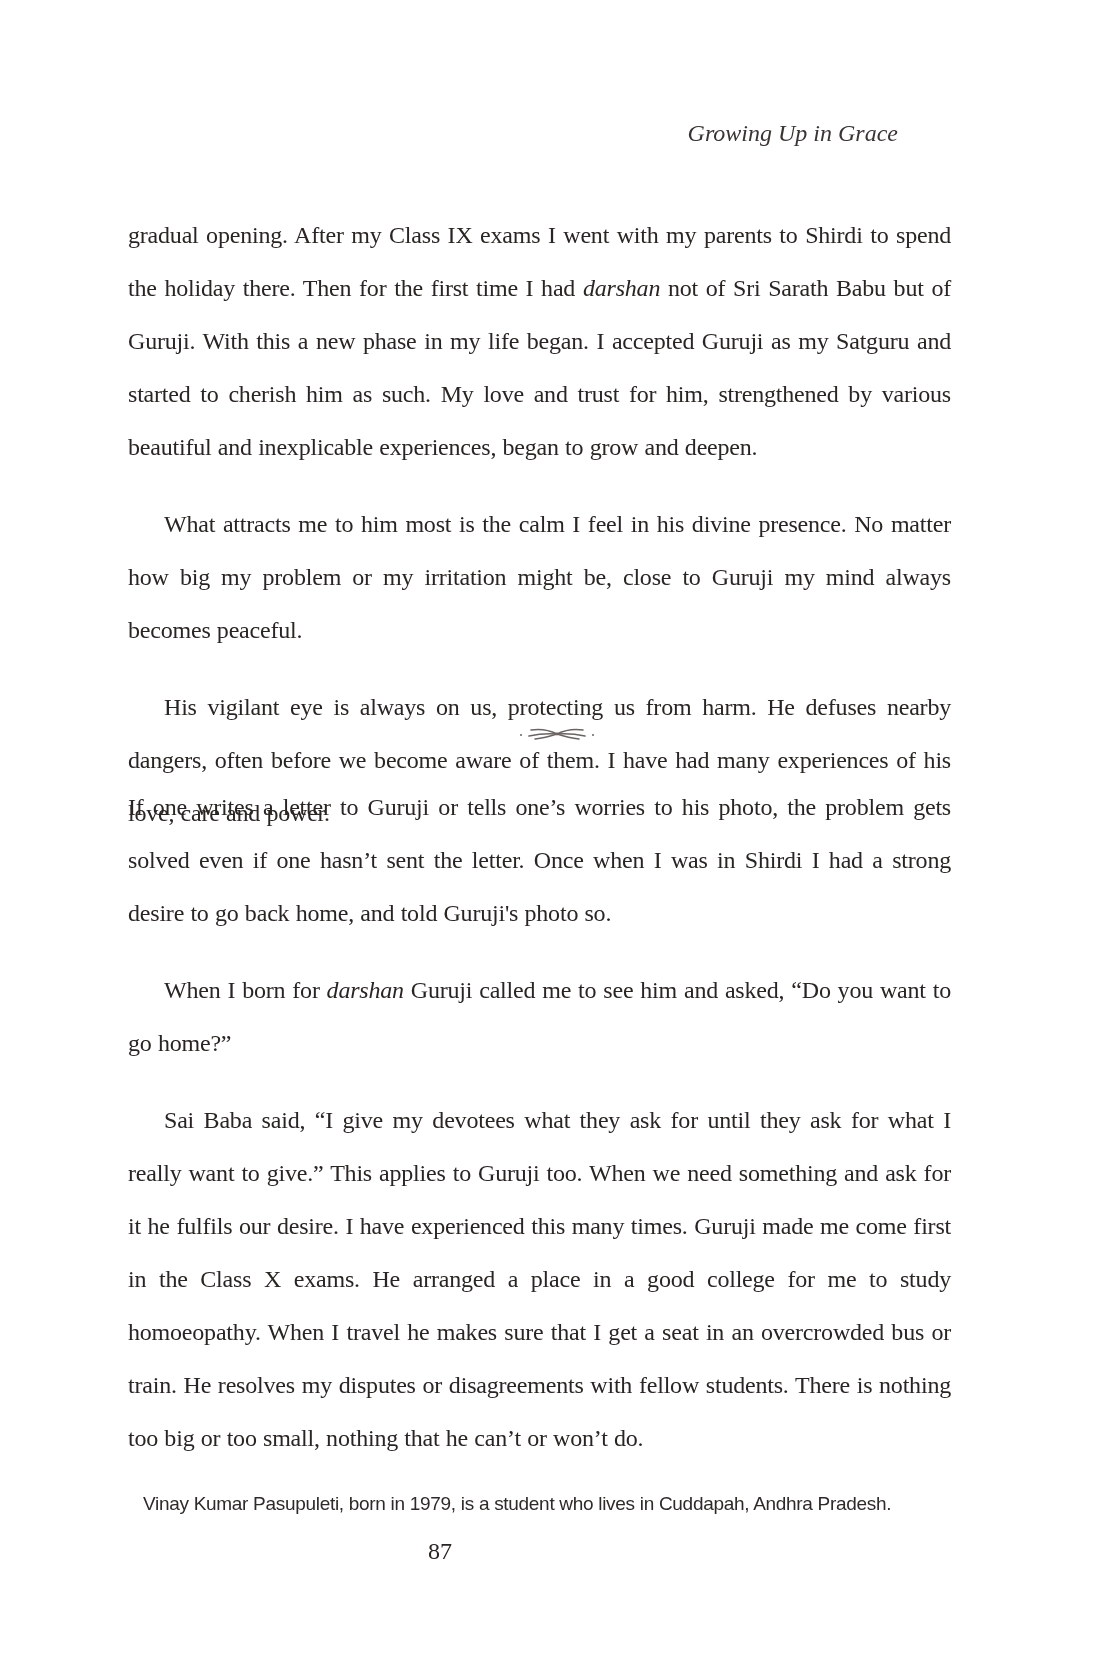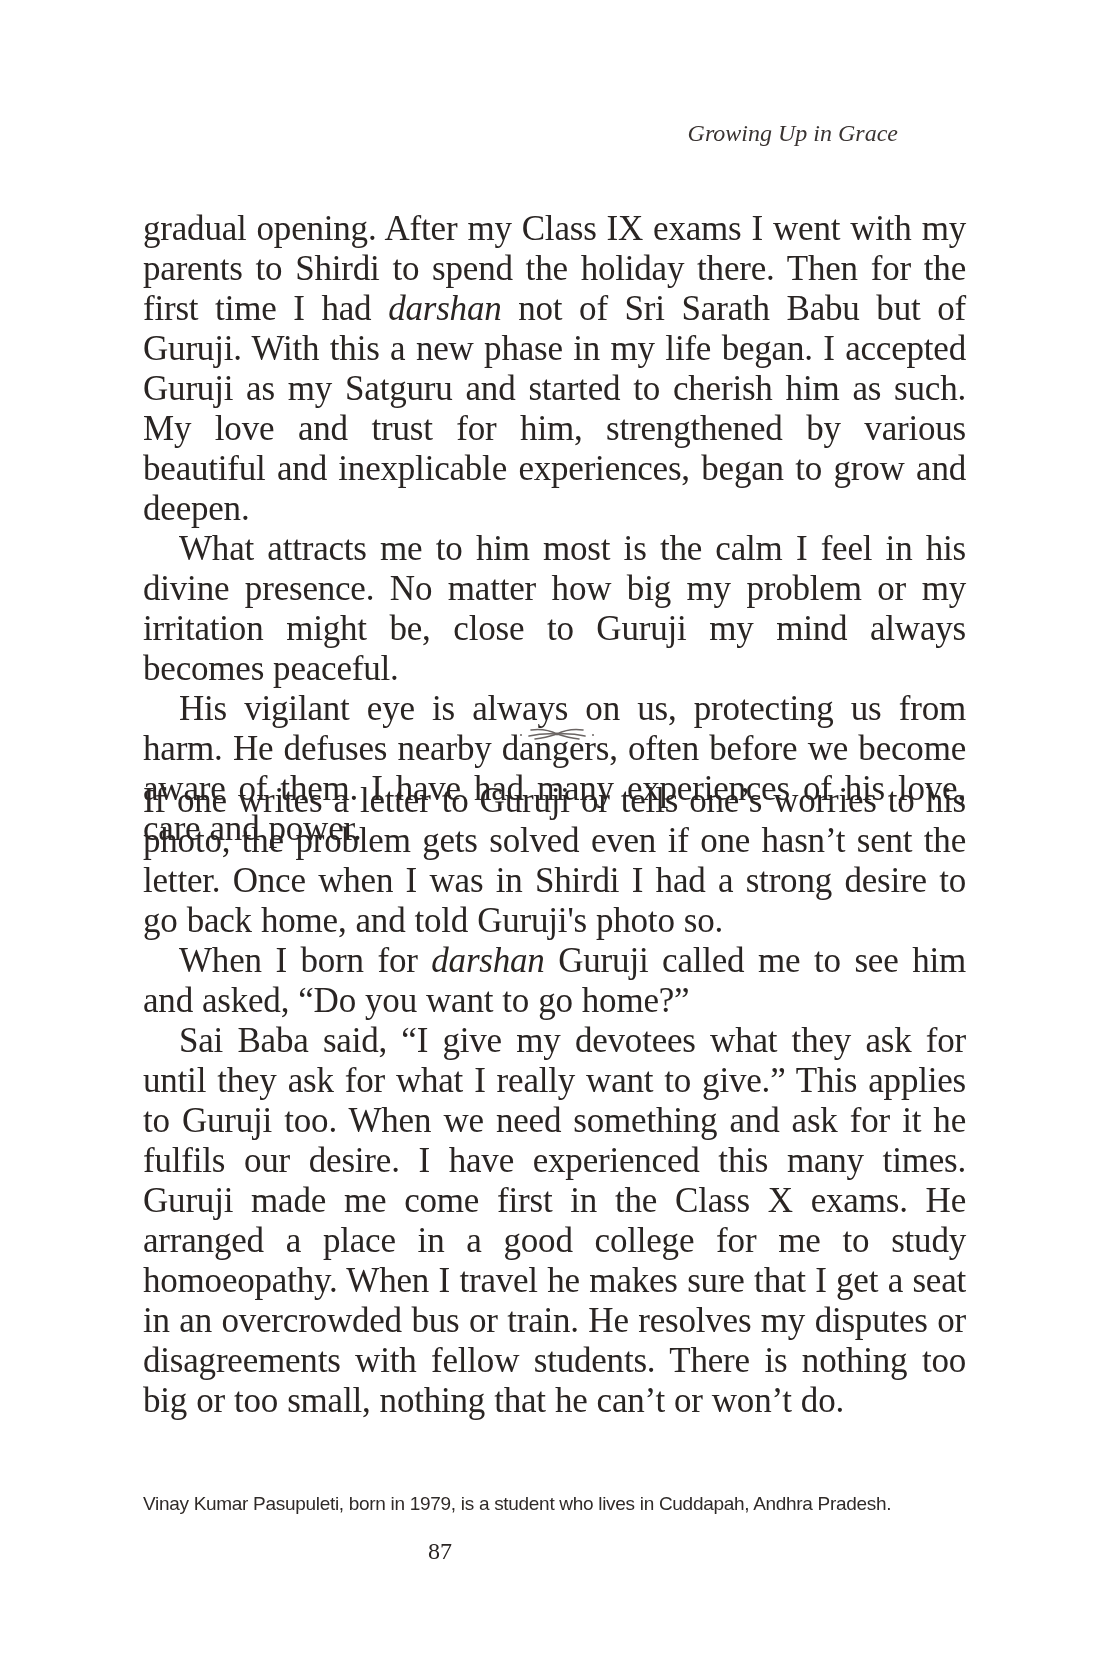--- a/index.html
+++ b/index.html
@@ -6,28 +6,28 @@
   body {
     width: 1100px; height: 1674px; position: relative; overflow: hidden;
     font-family: "Liberation Serif", "DejaVu Serif", serif;
     color: #2a2523;
   }
   .running-head {
     position: absolute; top: 120px; right: 202px;
     font-style: italic; font-size: 24px; color: #3a3432; margin-left: 8px;
   }
   .text-block {
-    position: absolute; left: 143px; width: 823px;
-    font-size: 35px; line-height: 40px;
+    position: absolute; left: 128px; width: 823px;
+    font-size: 24px; line-height: 53px;
     text-align: justify; letter-spacing: -0.2px; word-spacing: 0.5px;
   }
   .block-1 { top: 209px; }
   .block-2 { top: 781px; }
   .text-block p { margin: 0; }
-  .text-block p.indent { text-indent: 36px; }
+  .text-block p.indent { text-indent: 36px; margin-top: 24px; }
   .text-block em { font-style: italic; }
   .ornament {
     position: absolute; top: 726px; left: 517px; width: 80px; height: 16px;
   }
   .footnote {
     position: absolute; top: 1493px; left: 143px; width: 850px;
     font-family: "Liberation Sans", "DejaVu Sans", sans-serif;
     font-size: 19px; color: #2f2a28; letter-spacing: -0.3px;
   }
   .page-number {

